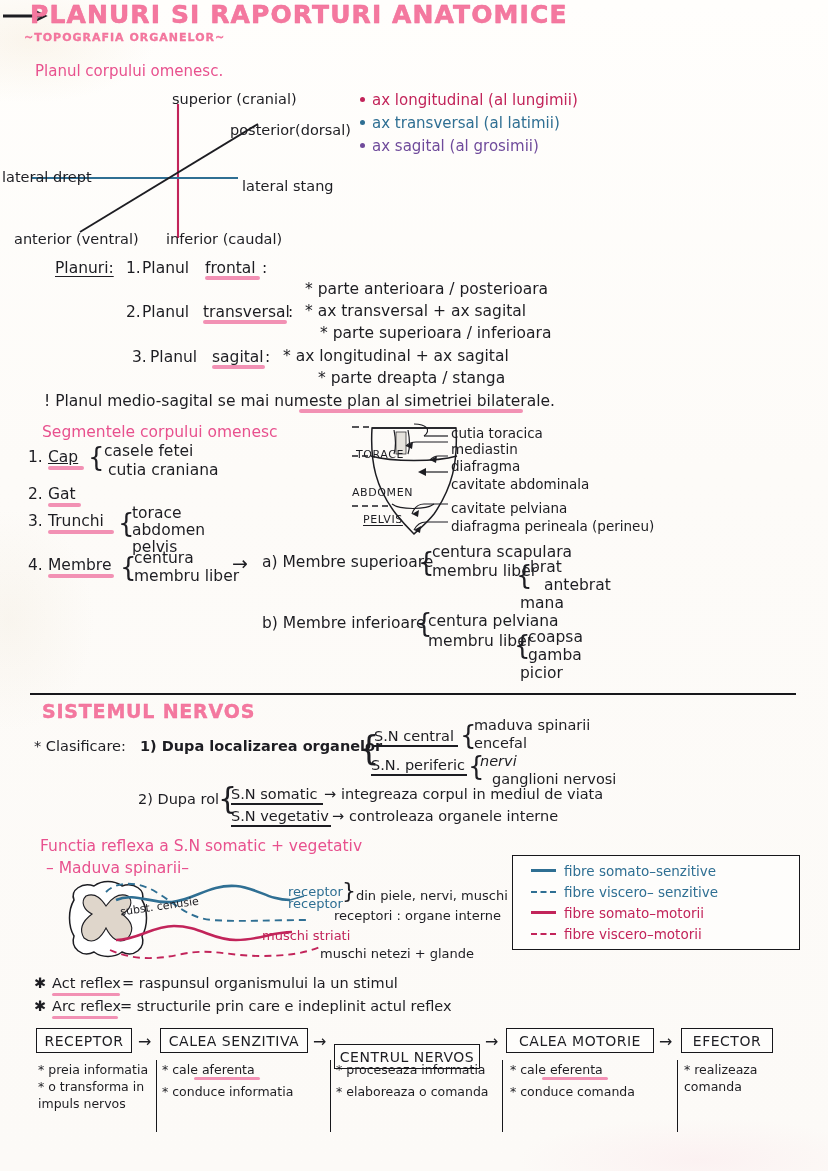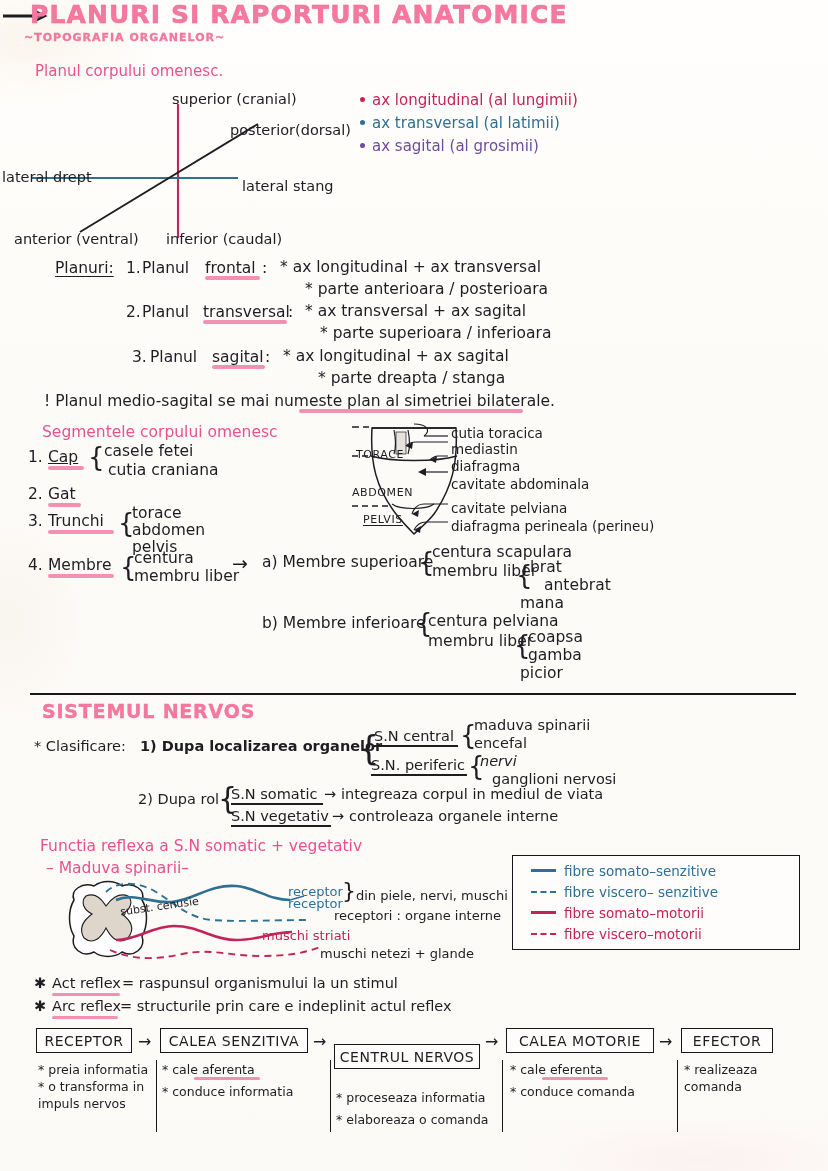--- a/index.html
+++ b/index.html
@@ -143,21 +143,20 @@
     <span class="bullet-dot" style="background:#6f4b9b"></span><span class="hw violet">ax sagital (al grosimii)</span>
   </div>
 
   <div class="pl hw" style="left:55px;top:259px;text-decoration:underline;text-underline-offset:3px;">Planuri:</div>
 
   <div class="pl hw" style="left:126px;top:259px;">1.</div>
   <div class="pl hw" style="left:142px;top:259px;">Planul </div>
   <div class="pl hw" style="left:205px;top:259px;">frontal</div>
   <div class="u-pink" style="left:205px;top:276px;width:55px;"></div>
   <div class="pl hw" style="left:262px;top:259px;"> :</div>
-  <div class="pl hw" style="left:280px;top:258px;">* ax longitudinal + ax transversal</div>
   <div class="pl hw" style="left:305px;top:280px;">* parte anterioara / posterioara</div>
 
   <div class="pl hw" style="left:126px;top:303px;">2.</div>
   <div class="pl hw" style="left:142px;top:303px;">Planul </div>
   <div class="pl hw" style="left:203px;top:303px;">transversal</div>
   <div class="u-pink" style="left:203px;top:320px;width:84px;"></div>
   <div class="pl hw" style="left:288px;top:303px;"> :</div>
   <div class="pl hw" style="left:305px;top:302px;">* ax transversal + ax sagital</div>
   <div class="pl hw" style="left:320px;top:324px;">* parte superioara / inferioara</div>
 
@@ -378,21 +377,21 @@
     </div>
 
     <div class="fcol" style="left:126px;top:34px;width:164px;">
       <div style="position:relative;">
         <span>* cale aferenta</span>
         <span class="u-pink-t" style="left:32px;top:15px;width:66px;"></span>
       </div>
       <div style="margin-top:5px;">* conduce informatia</div>
     </div>
 
-    <div class="fcol" style="left:300px;top:34px;width:162px;margin-top:28px;">
+    <div class="fcol" style="left:300px;top:34px;width:162px;">
       <div>* proceseaza informatia</div>
       <div style="margin-top:5px;">* elaboreaza o comanda</div>
     </div>
 
     <div class="fcol" style="left:474px;top:34px;width:164px;">
       <div style="position:relative;">
         <span>* cale eferenta</span>
         <span class="u-pink-t" style="left:32px;top:15px;width:66px;"></span>
       </div>
       <div style="margin-top:5px;">* conduce comanda</div>

